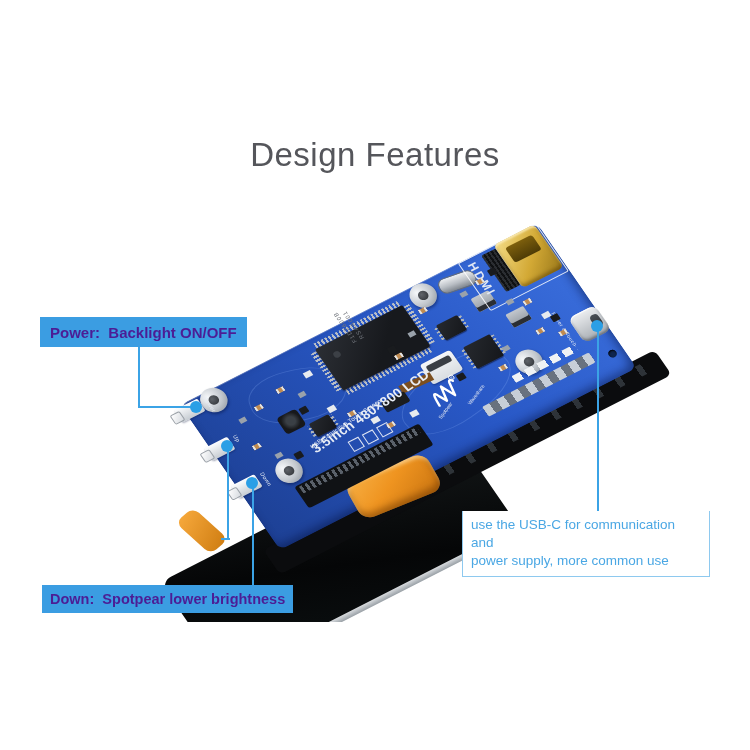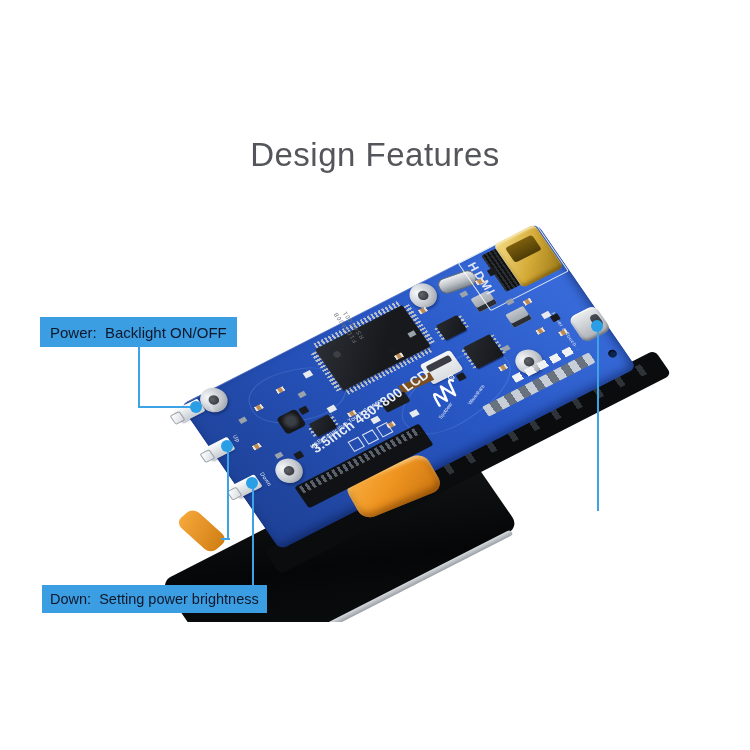--- a/index.html
+++ b/index.html
@@ -119,21 +119,21 @@
     box-shadow:inset 0 1px 2px #000;}
 
   
   .silk-model{left:84px;top:94px;transform:rotate(-7deg);transform-origin:0 0;color:#e9eef6;}
   .silk-model .l1{position:static;display:block;font-size:13.5px;font-weight:bold;letter-spacing:.3px;white-space:nowrap;}
   .silk-model .l2{position:static;display:block;font-size:6px;letter-spacing:.2px;margin-top:1px;white-space:nowrap;}
   .logo-blk{left:210px;top:100px;transform:rotate(-7deg);transform-origin:0 0;color:#fff;}
   .brand{font-size:5px;color:#e7ecf4;transform:rotate(-18deg);white-space:nowrap;}
 
   
-  .callout{position:absolute;background:#3b9de2;color:#0f172a;font-weight:normal;
+  .callout{position:absolute;background:#3b9de2;color:#4c1d95;font-weight:bold;
     display:flex;align-items:center;white-space:pre;z-index:20;}
   #callout-power{left:40px;top:317px;height:30px;font-size:15px;padding:0 10px;}
   #callout-up{left:30px;top:526px;height:28px;font-size:14.5px;padding:0 8px;}
   #callout-down{left:42px;top:585px;height:28px;font-size:14.5px;padding:0 8px;}
   #callout-usbc{position:absolute;left:462px;top:511px;width:248px;z-index:20;}
   #callout-usbc .hd{background:#3b9de2;color:#fff;font-weight:bold;font-size:14.5px;
     height:30px;display:flex;align-items:center;padding:0 8px;white-space:pre;}
   #callout-usbc .bd{background:#fff;border:1px solid #8ec9ef;border-top:none;color:#4aa7e4;
     font-size:13.5px;line-height:1.32;padding:5px 8px 7px;}
   .cline{position:absolute;background:#3ba3e6;z-index:15;}
@@ -274,18 +274,22 @@
   <div class="cline" style="left:246px;top:596px;width:9px;height:2px;"></div>
   <div class="cline" style="left:252px;top:488px;width:2px;height:110px;"></div>
   <div class="cline" style="left:597px;top:331px;width:2px;height:180px;"></div>
 
   <div class="cdot" style="left:190px;top:401px;"></div>
   <div class="cdot" style="left:221px;top:440px;"></div>
   <div class="cdot" style="left:246px;top:477px;"></div>
   <div class="cdot" style="left:591px;top:320px;"></div>
 
   <div id="callout-power" class="callout">Power:  Backlight ON/OFF</div>
-  <div id="callout-down" class="callout">Down:  Setting power brightness</div>
+  <div id="callout-down" class="callout">Down:  Spotpear lower brightness</div>
 
   <div id="callout-usbc">
+    <div class="bd">
+      <span>use the USB-C for communication and</span><br>
+      <span>power supply, more common use</span>
+    </div>
   </div>
 
 </div>
 
 </body></html>

